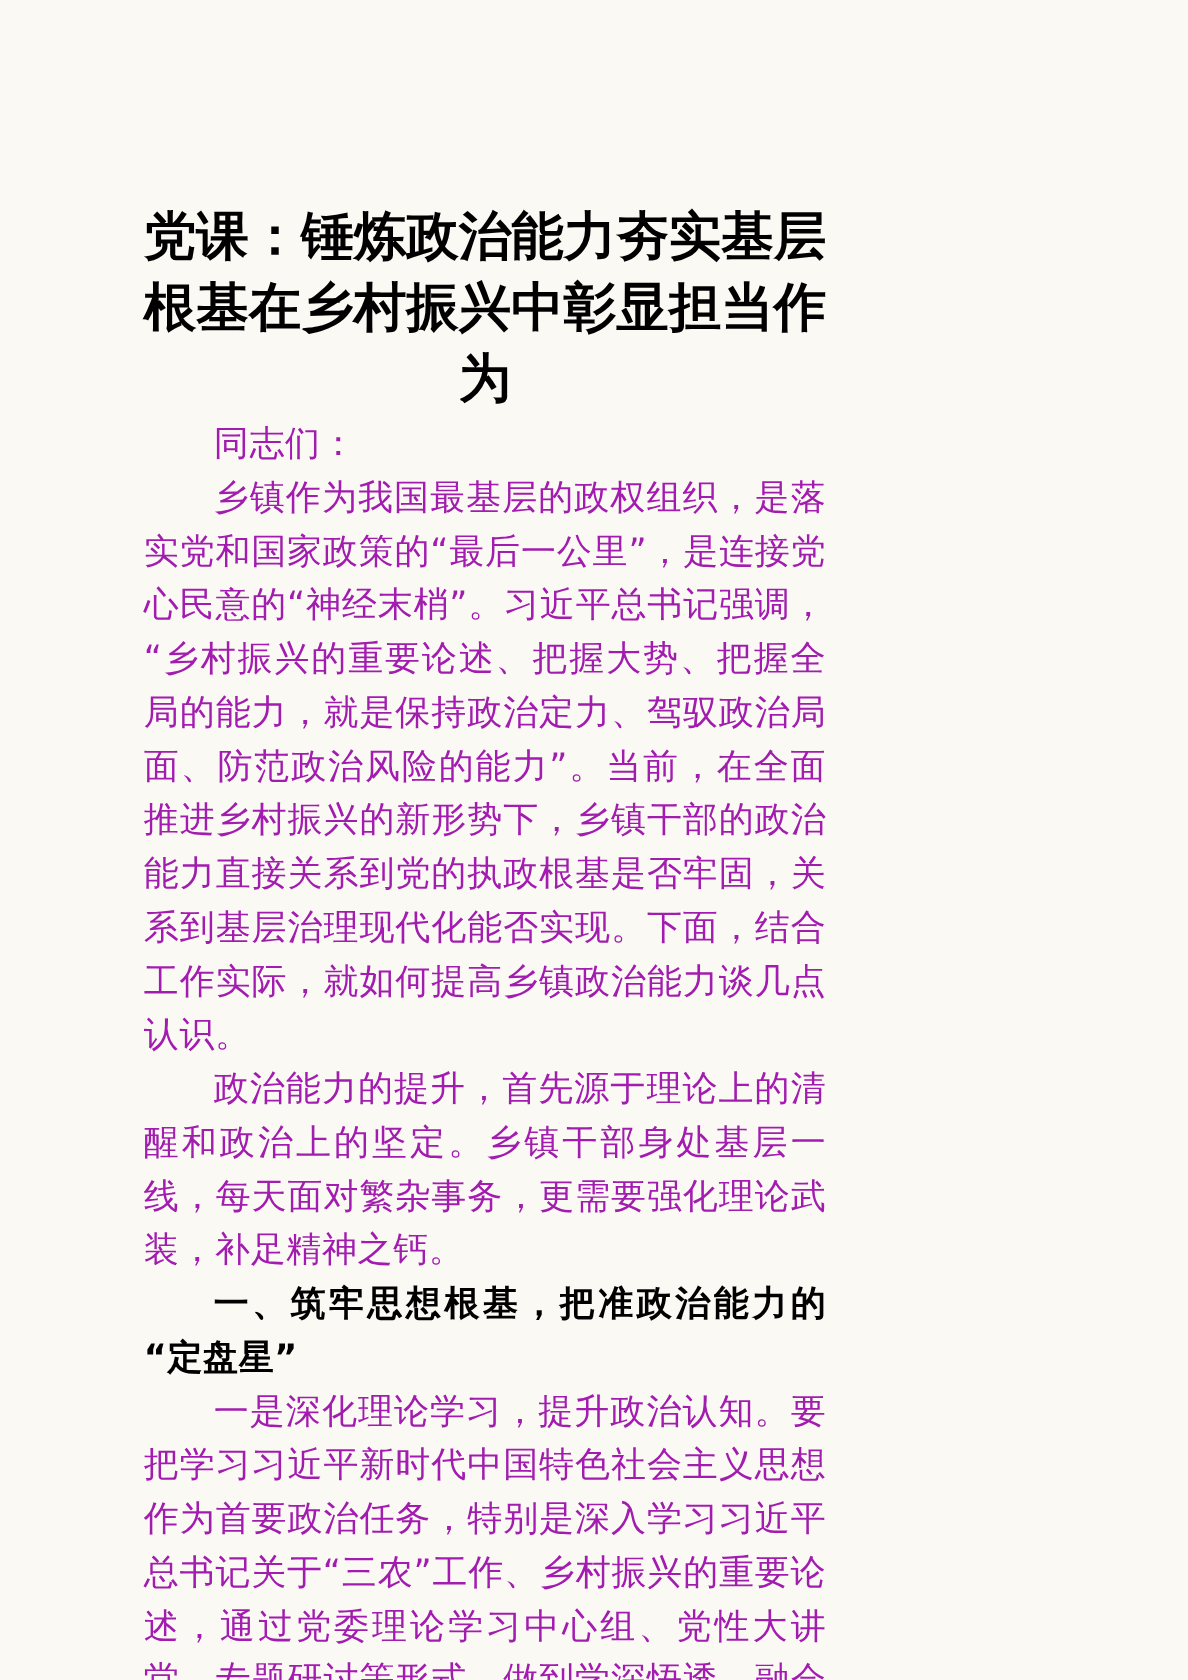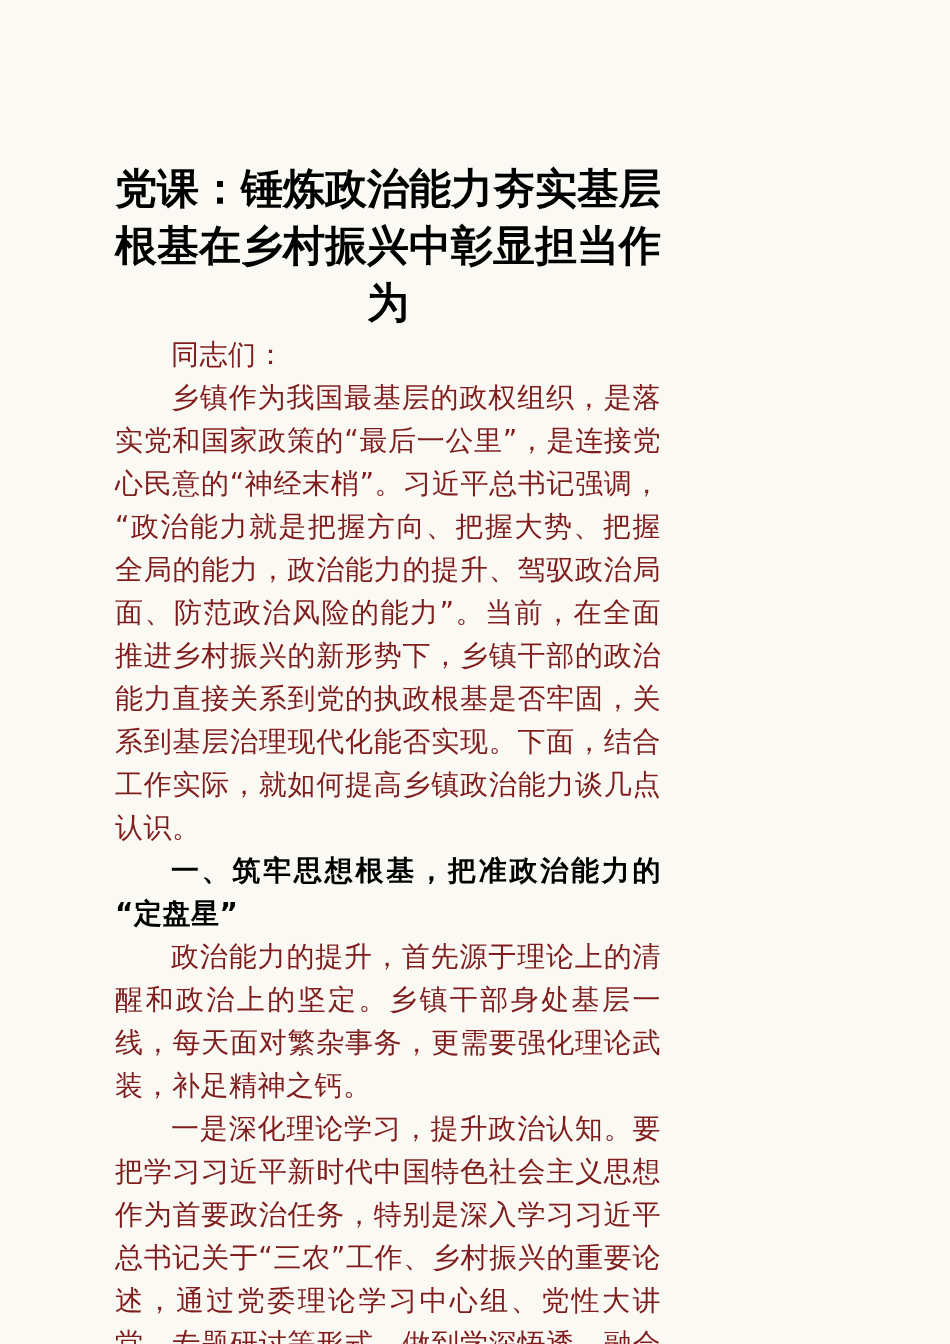--- a/index.html
+++ b/index.html
@@ -27,36 +27,36 @@
     text-align: center;
     color: #000000;
   }
   .para {
     margin: 0;
     font-family: "DejaVu Sans", "Liberation Sans", sans-serif;
     font-size: 28px;
     line-height: 43px;
     text-align: justify;
     text-indent: 2em;
-    color: #7f1d1d;
+    color: #a21caf;
     letter-spacing: 0.5px;
   }
   .para.heading {
     font-weight: 700;
     color: #000000;
   }
 </style>
 </head>
 <body>
 
 <div class="page">
   <h1 class="doc-title">党课：锤炼政治能力夯实基层根基在乡村振兴中彰显担当作为</h1>
 
   <p class="para">同志们：</p>
 
-  <p class="para">乡镇作为我国最基层的政权组织，是落实党和国家政策的“最后一公里”，是连接党心民意的“神经末梢”。习近平总书记强调，“政治能力就是把握方向、把握大势、把握全局的能力，政治能力的提升、驾驭政治局面、防范政治风险的能力”。当前，在全面推进乡村振兴的新形势下，乡镇干部的政治能力直接关系到党的执政根基是否牢固，关系到基层治理现代化能否实现。下面，结合工作实际，就如何提高乡镇政治能力谈几点认识。</p>
+  <p class="para">乡镇作为我国最基层的政权组织，是落实党和国家政策的“最后一公里”，是连接党心民意的“神经末梢”。习近平总书记强调，“乡村振兴的重要论述、把握大势、把握全局的能力，就是保持政治定力、驾驭政治局面、防范政治风险的能力”。当前，在全面推进乡村振兴的新形势下，乡镇干部的政治能力直接关系到党的执政根基是否牢固，关系到基层治理现代化能否实现。下面，结合工作实际，就如何提高乡镇政治能力谈几点认识。</p>
+
+  <p class="para">政治能力的提升，首先源于理论上的清醒和政治上的坚定。乡镇干部身处基层一线，每天面对繁杂事务，更需要强化理论武装，补足精神之钙。</p>
 
   <p class="para heading">一、筑牢思想根基，把准政治能力的“定盘星”</p>
-
-  <p class="para">政治能力的提升，首先源于理论上的清醒和政治上的坚定。乡镇干部身处基层一线，每天面对繁杂事务，更需要强化理论武装，补足精神之钙。</p>
 
   <p class="para">一是深化理论学习，提升政治认知。要把学习习近平新时代中国特色社会主义思想作为首要政治任务，特别是深入学习习近平总书记关于“三农”工作、乡村振兴的重要论述，通过党委理论学习中心组、党性大讲堂、专题研讨等形式，做到学深悟透、融会贯通。调研显示，60.36％的村干部非常重视政治理论学习，但仍有部分干部存在被动学习、偶尔学习的情况。</p>
 </div>
 
 </body></html>

